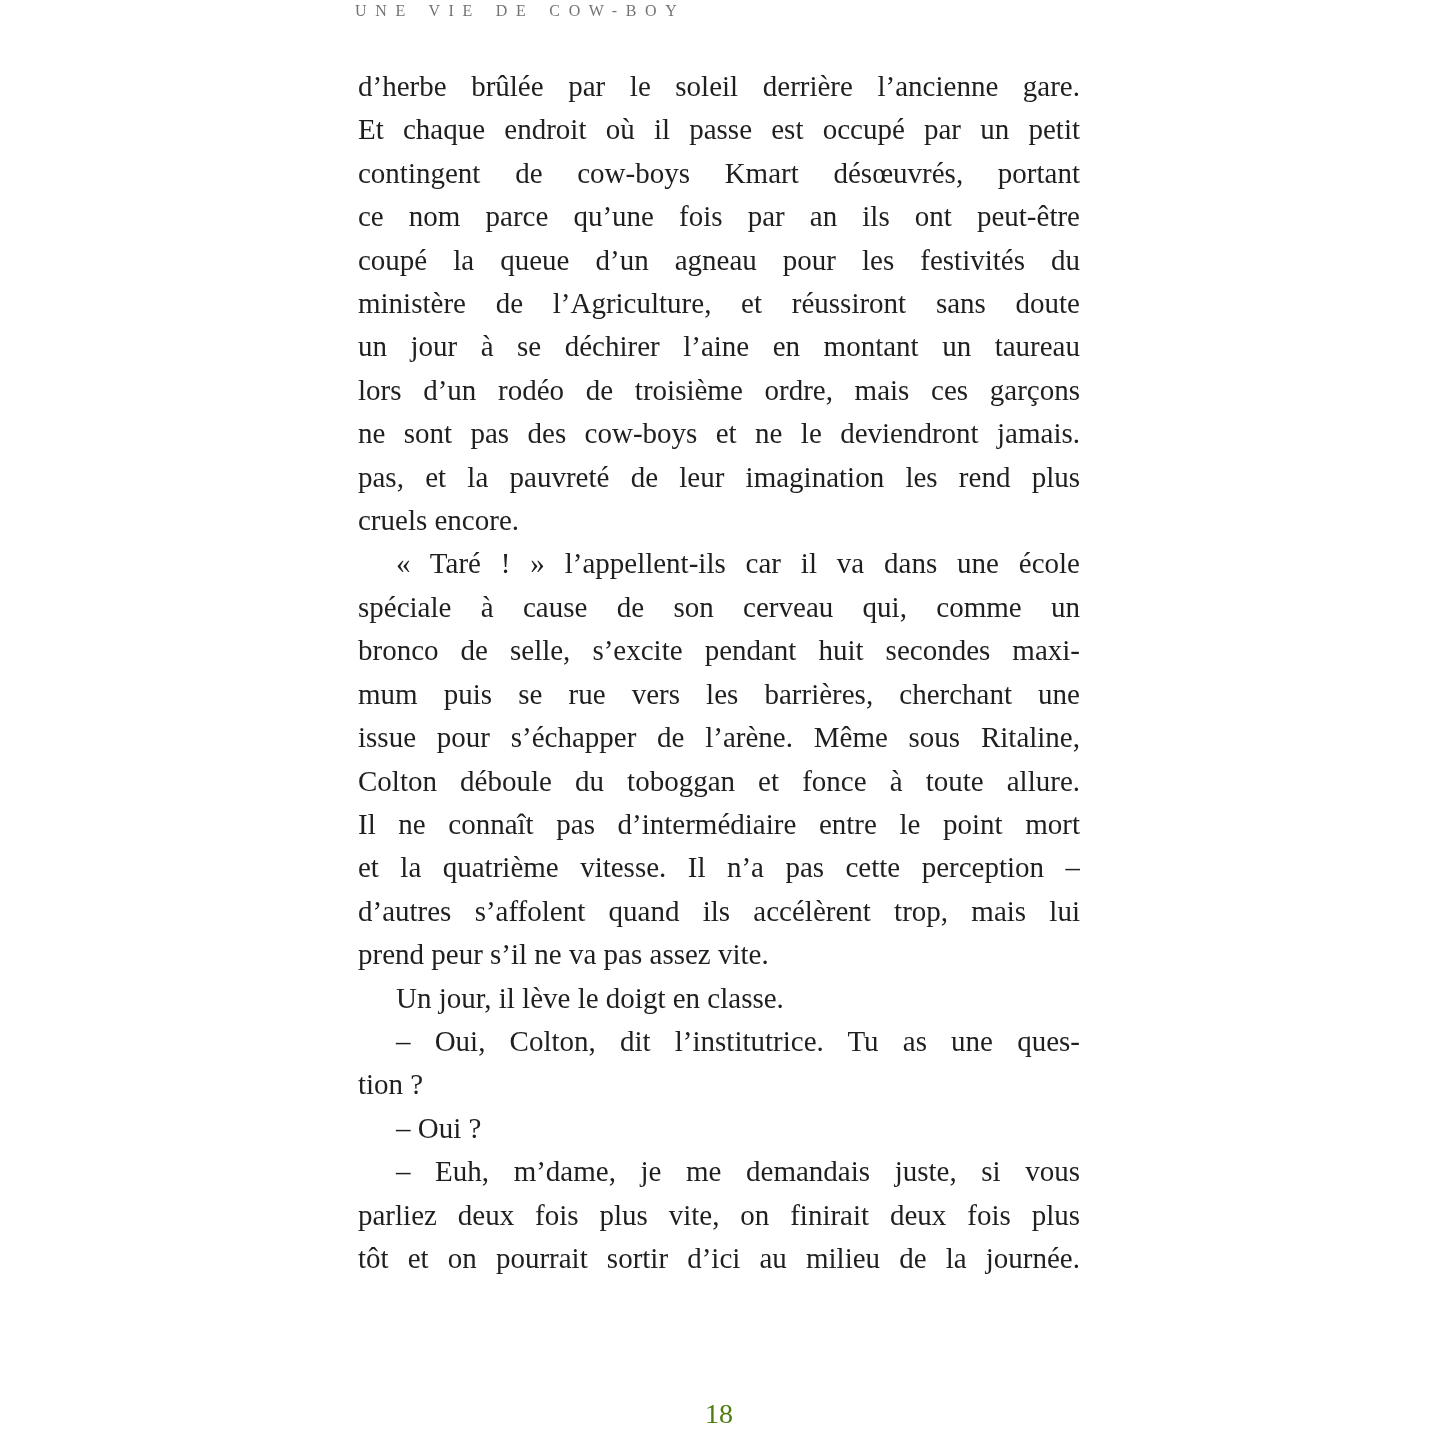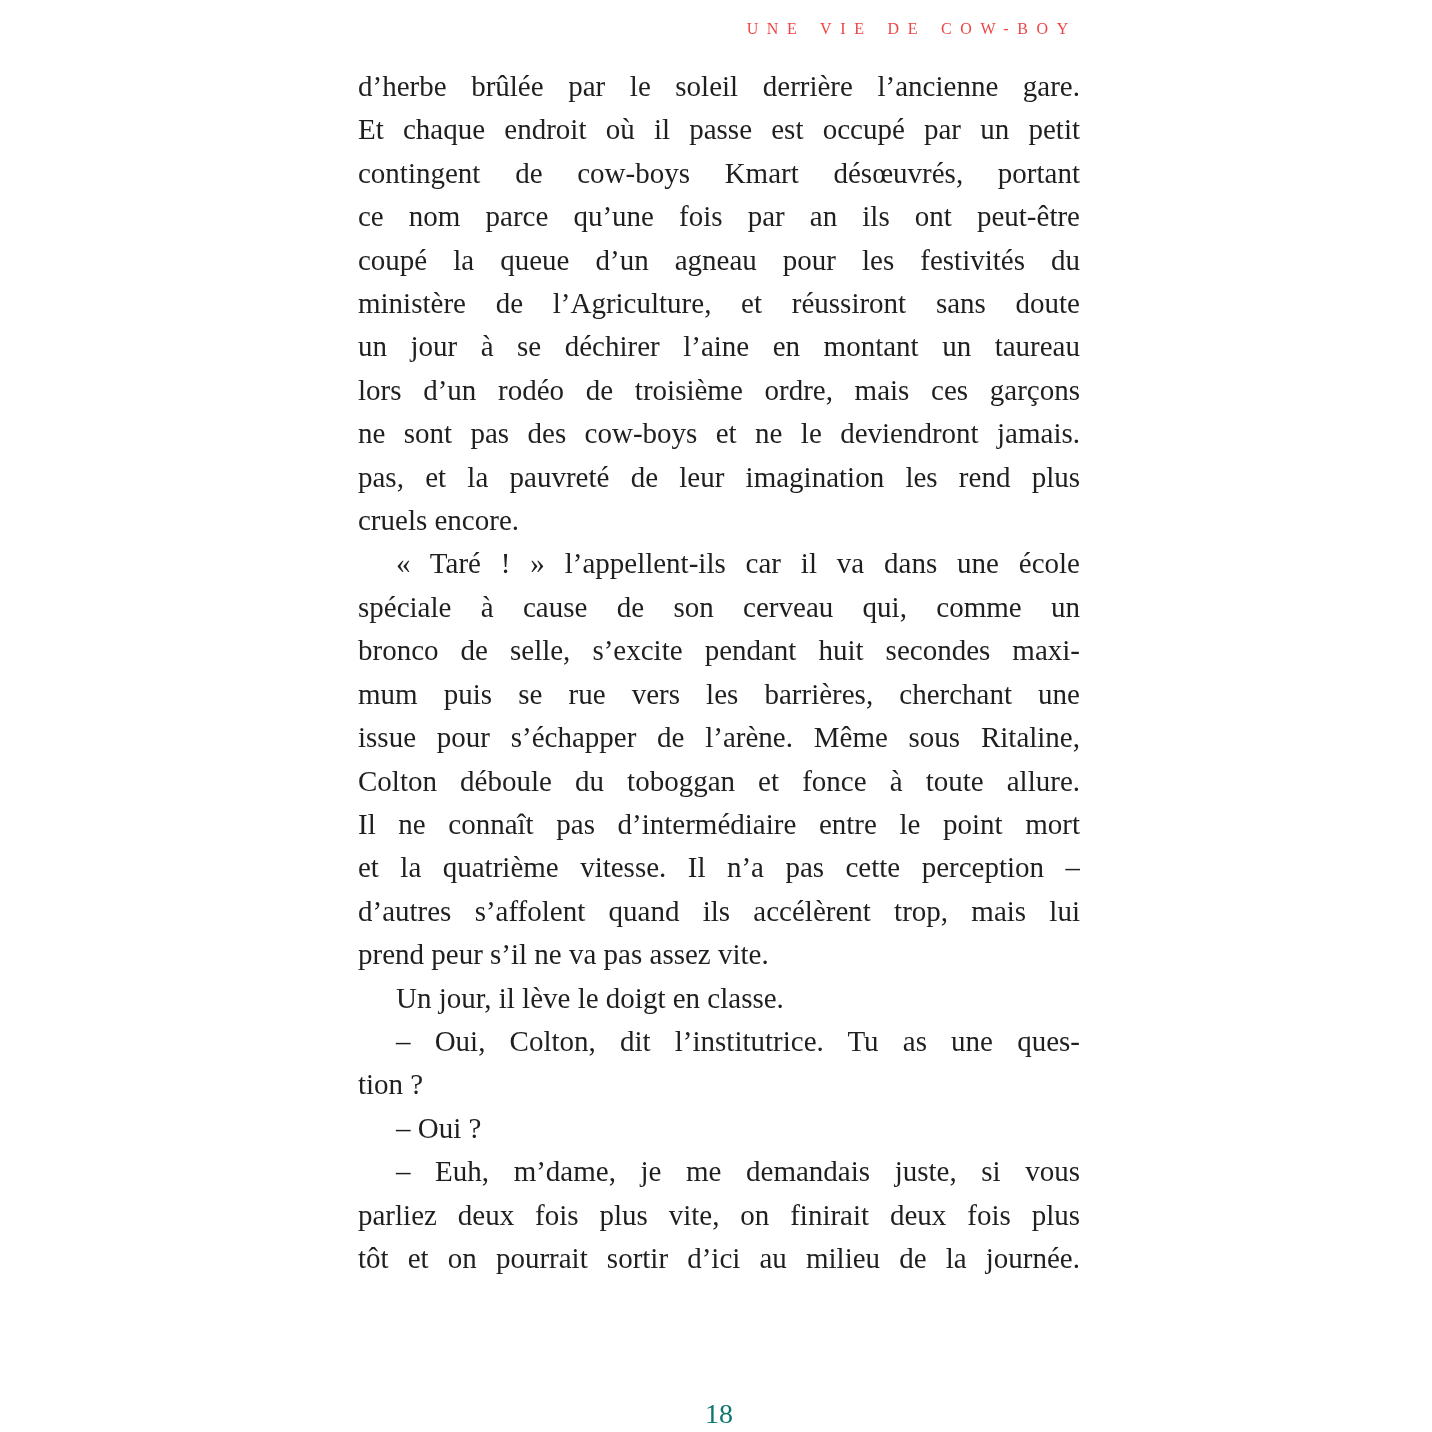--- a/index.html
+++ b/index.html
@@ -10,28 +10,28 @@
   .page {
     position: relative;
     width: 1432px;
     height: 1432px;
     background: #ffffff;
     overflow: hidden;
     font-family: "Liberation Serif", "DejaVu Serif", serif;
   }
   .running-header {
     position: absolute;
-    top: 20px;
+    top: 2px;
     left: 355px;
     width: 722px;
-    text-align: right;
+    text-align: left;
     font-size: 16px;
     letter-spacing: 0.54em;
     word-spacing: 0.14em;
-    color: #ef4444;
+    color: #737373;
     white-space: nowrap;
   }
   .text-block {
     position: absolute;
     top: 65px;
     left: 358px;
     width: 722px;
     color: #1f1f1f;
   }
   .line {
@@ -47,21 +47,21 @@
     text-align: left;
     text-align-last: left;
   }
   .folio {
     position: absolute;
     top: 1398px;
     left: 358px;
     width: 722px;
     text-align: center;
     font-size: 28px;
-    color: #0f766e;
+    color: #4d7c0f;
   }
 </style>
 </head>
 <body>
 
 <div class="page">
 
   <div class="running-header">UNE VIE DE COW-BOY</div>
 
   <div class="text-block">

